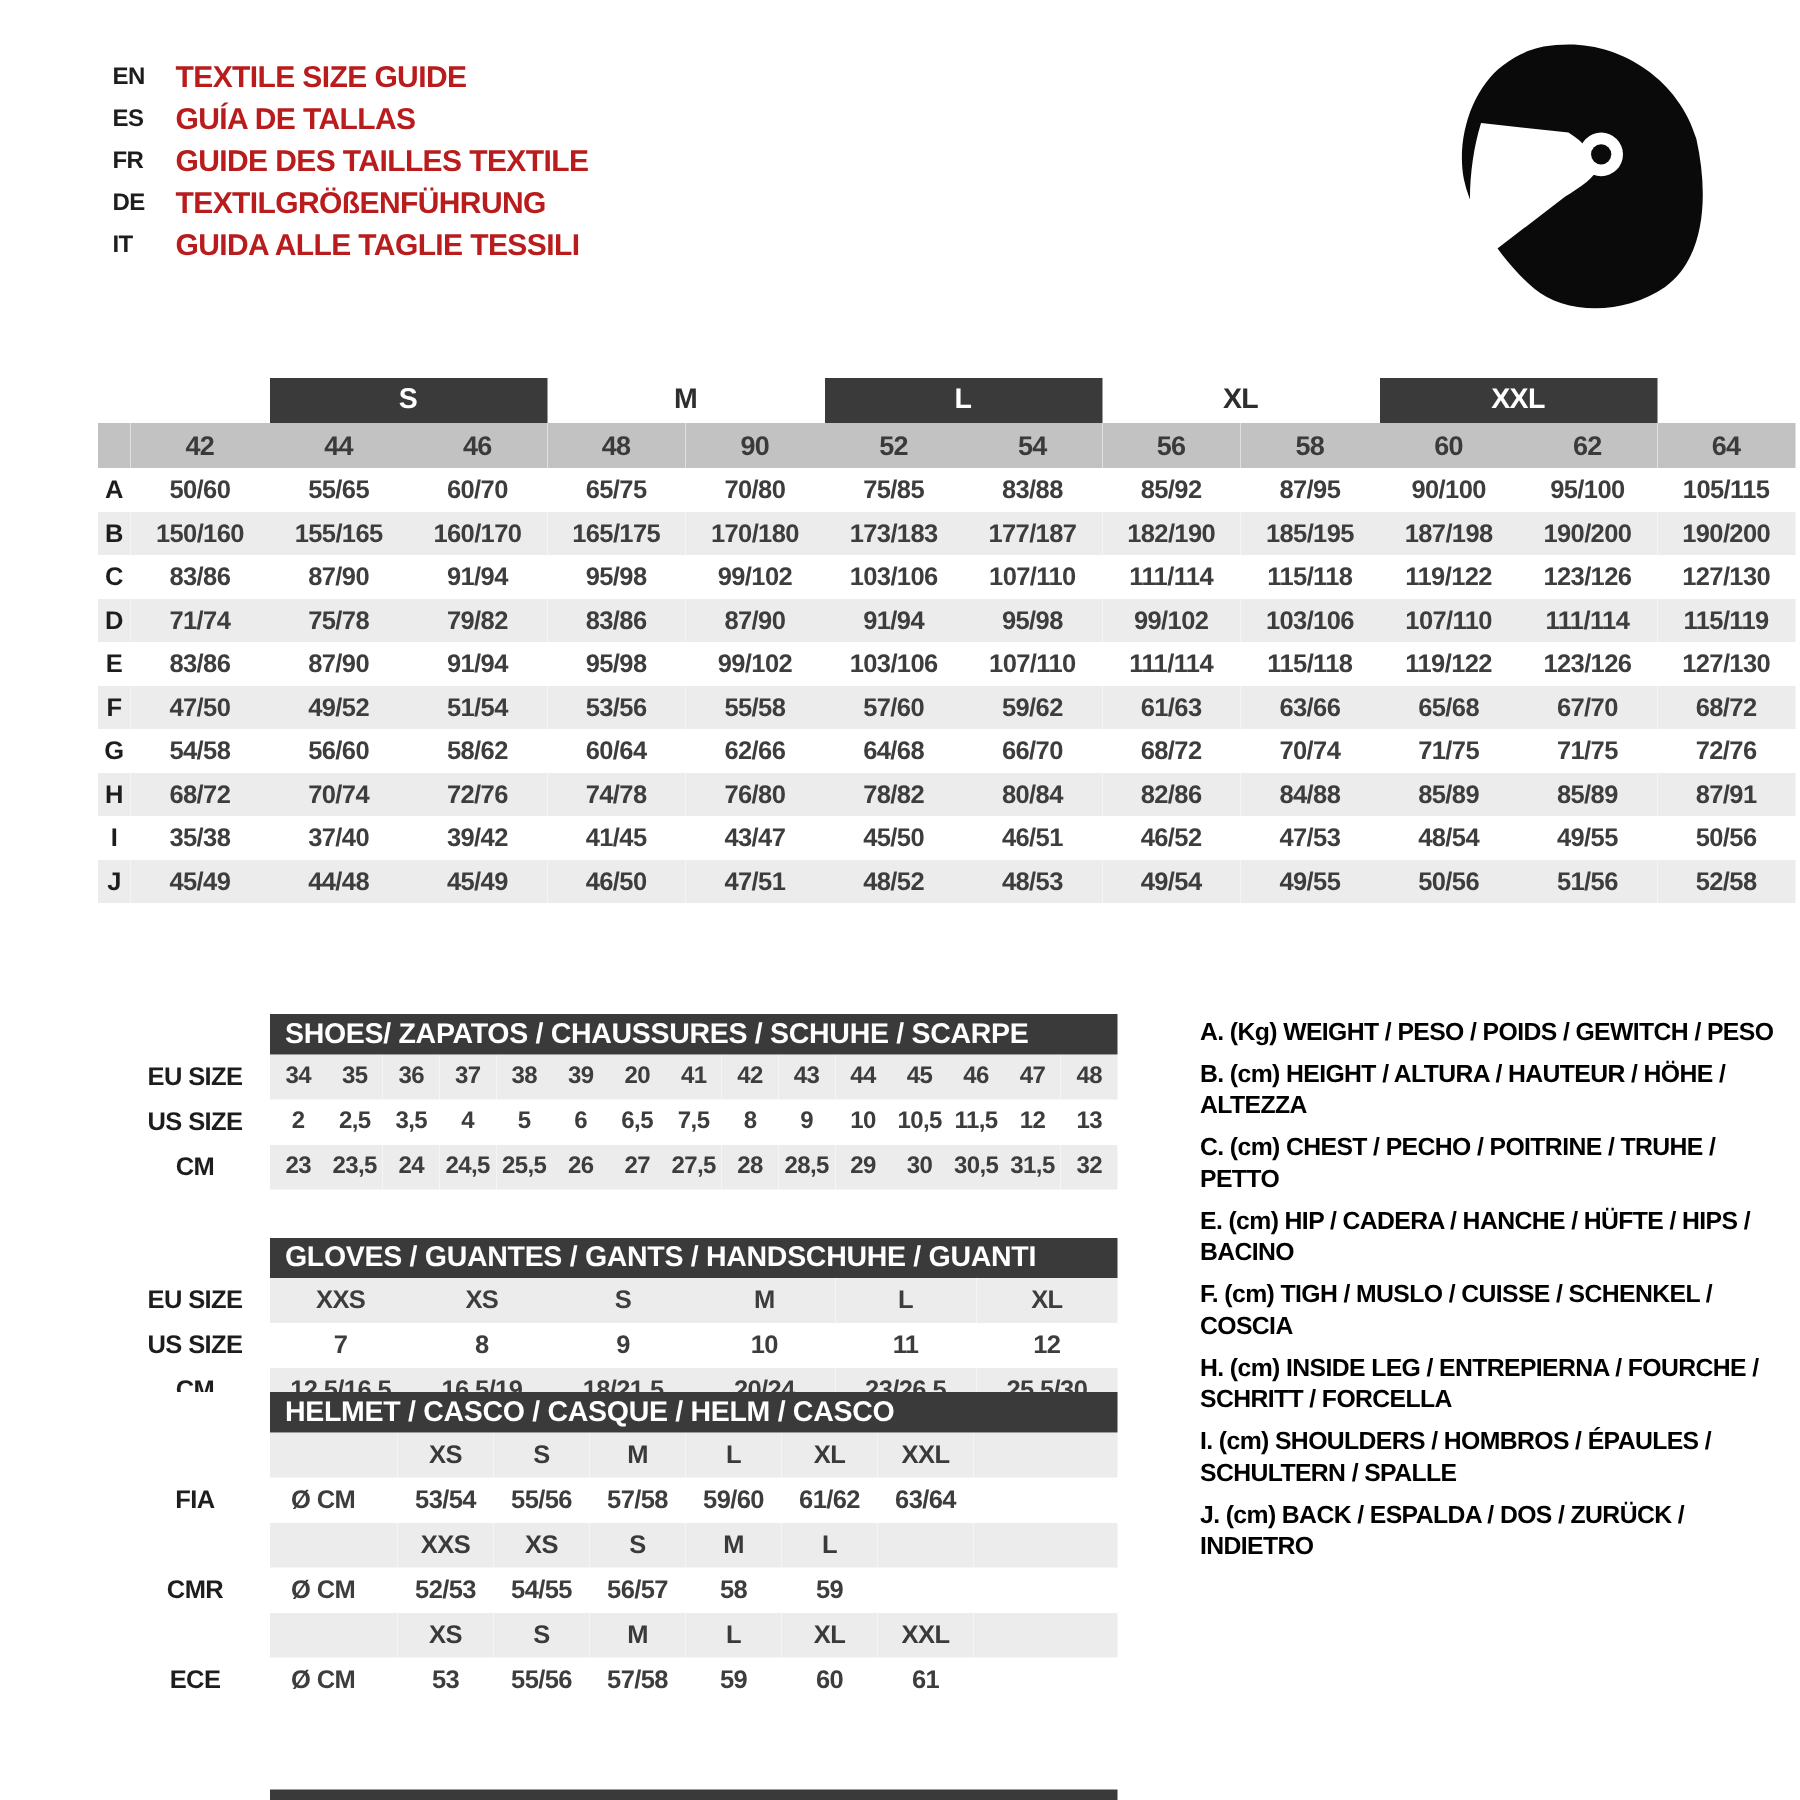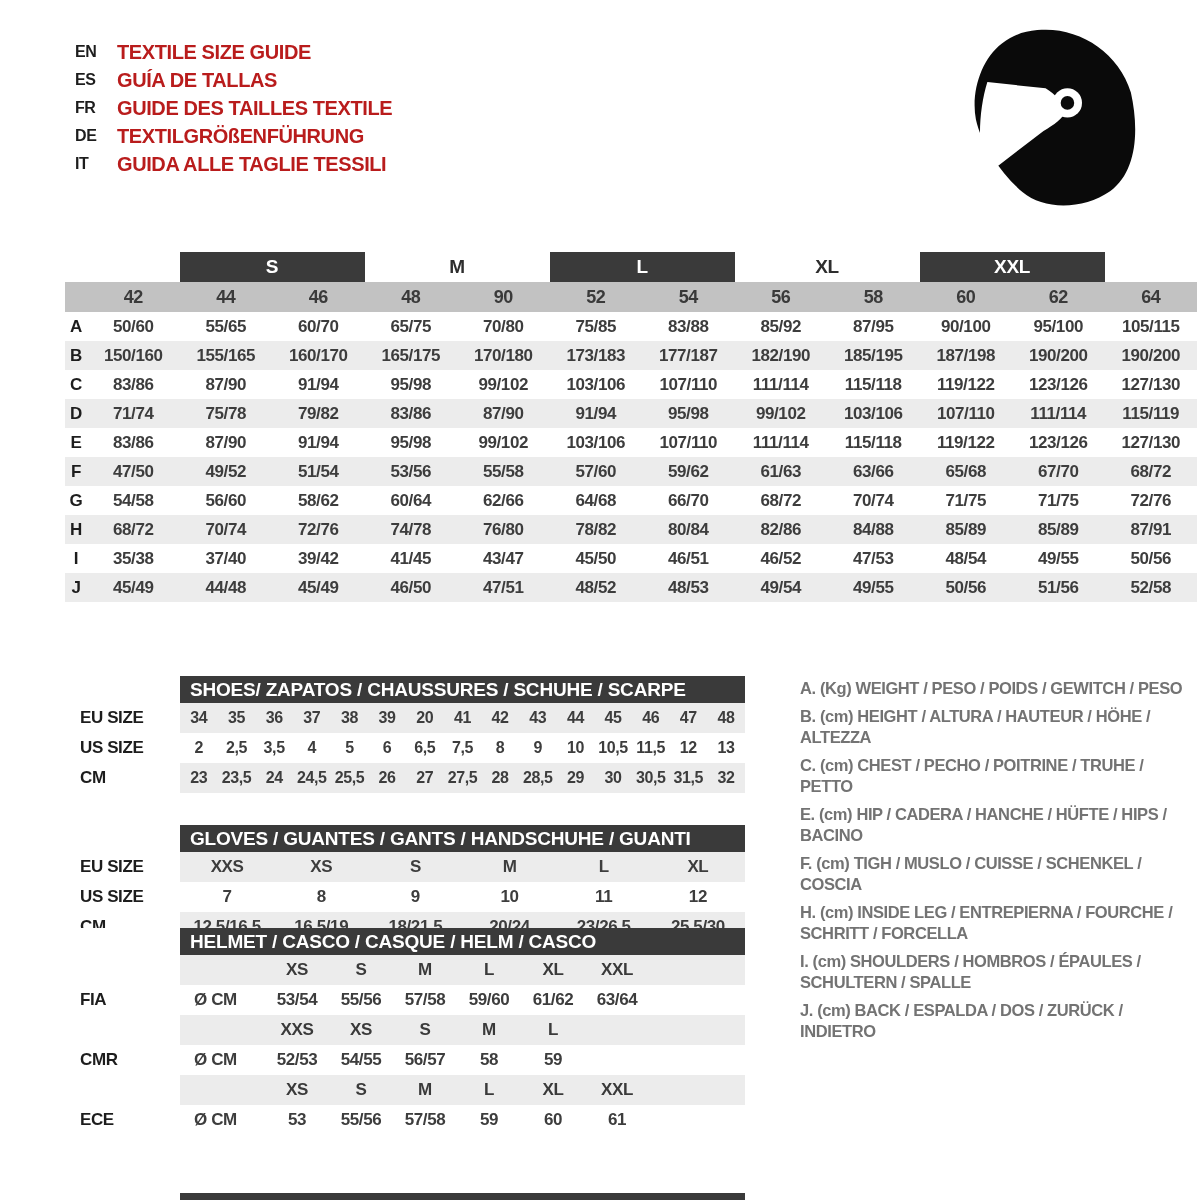--- a/index.html
+++ b/index.html
@@ -14,21 +14,21 @@
   .lang-code { width:42px; font-size:16px; color:#1d1d1d; }
   .lang-title { font-size:20px; color:#b91c1c; }
 
   
   .logo { position:absolute; left:972px; top:28px; width:168px; height:182px; }
 
   
   table { border-collapse:collapse; table-layout:fixed; }
   td, th { text-align:center; vertical-align:middle; font-weight:700;
            overflow:hidden; white-space:nowrap; }
-  th.out { text-align:left; color:#1d1d1d; font-size:17px; background:#fff; }
+  th.out { text-align:center; color:#1d1d1d; font-size:17px; background:#fff; }
   .bar { background:#3a3a3a; color:#ffffff; text-align:left; font-size:19px;
          padding-left:10px; letter-spacing:-0.2px; }
 
   
   .main-table { position:absolute; left:65px; top:252px; width:1132px; }
   .main-table tr { height:29px; }
   .main-table tr.groups { height:30px; }
   .main-table tr.groups td { font-size:19px; }
   .main-table tr.groups td.dark { background:#3a3a3a; color:#fff; }
   .main-table tr.groups td.plain { background:#fff; color:#2e2e2e; }
@@ -48,21 +48,21 @@
   .helmet-table { top:928px; }
   .shoes-table tbody tr:nth-child(odd) td { background:#ececec; }
   .gloves-table tbody tr:nth-child(odd) td { background:#ececec; }
   .gloves-table td { font-size:17px; }
   .helmet-table tr.hsz td { background:#ececec; font-size:17px; color:#3a3a3a; }
   .helmet-table tr.hval td { background:#fff; font-size:17px;margin-top:16px; }
   .helmet-table td.unit { text-align:left; padding-left:14px; }
 
   
   .legend { position:absolute; left:800px; top:678px; width:396px; }
-  .legend div { font-size:16.5px; line-height:21px; margin-bottom:7px; color:#737373; }
+  .legend div { font-size:16.5px; line-height:21px; margin-bottom:7px; color:#000000; }
 
   
   .bottom-bar { position:absolute; left:180px; top:1193px; width:565px; height:7px;
                 background:#3a3a3a; }
 </style>
 </head>
 <body>
 
 <div class="page">
 

